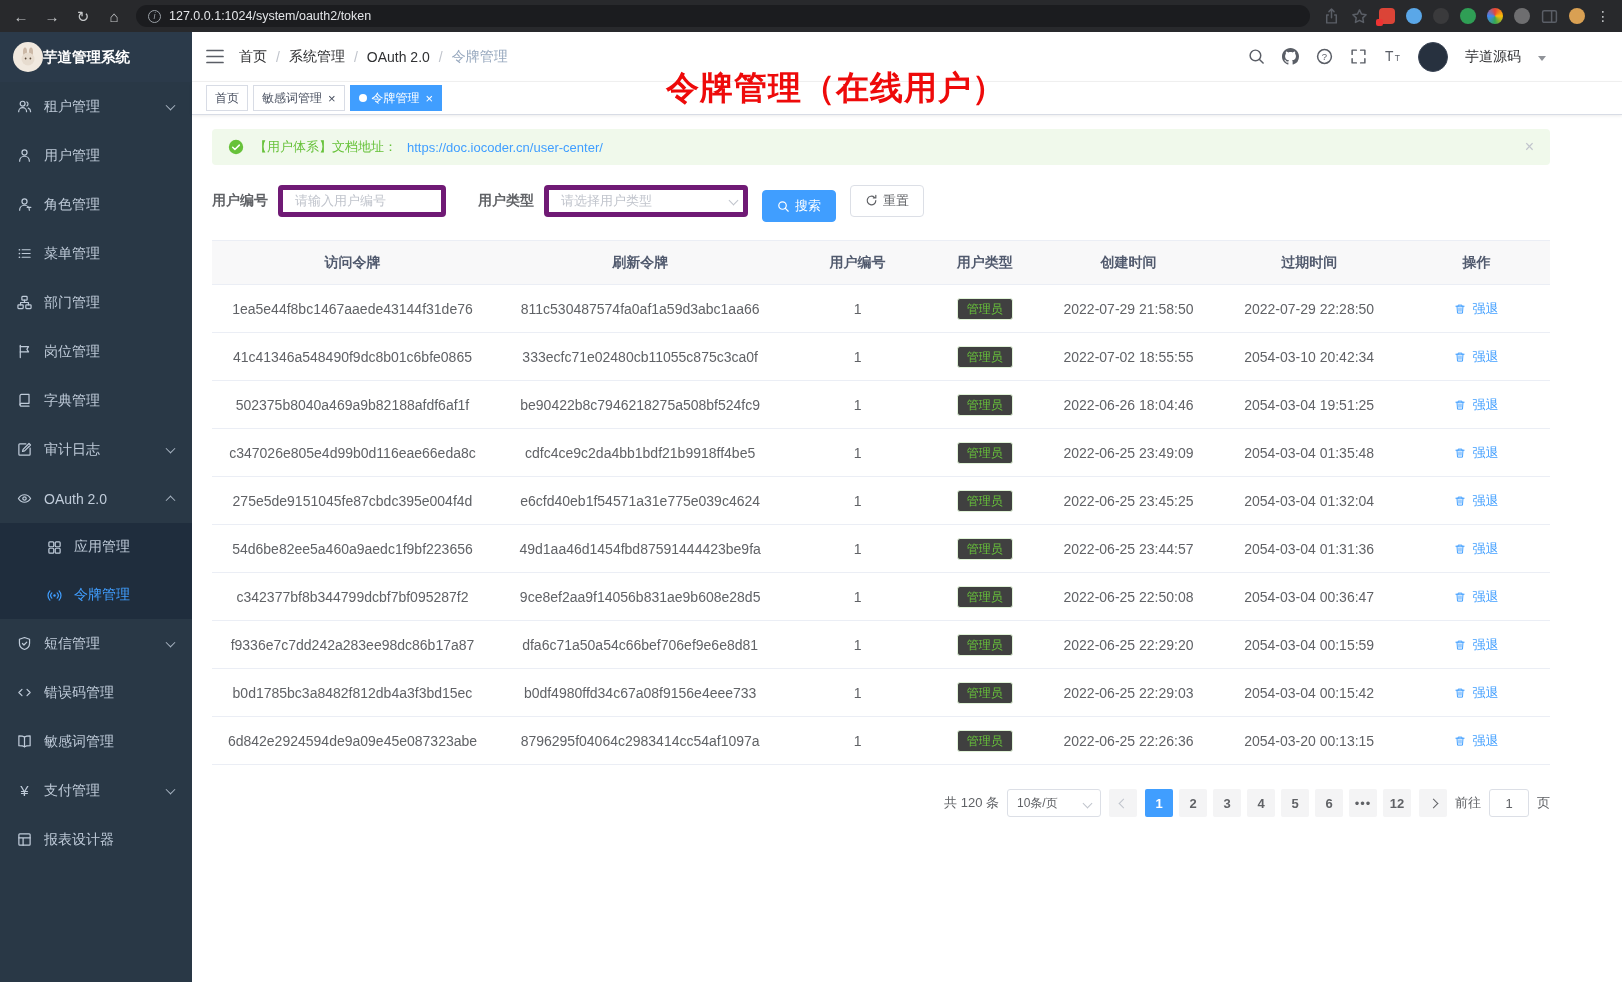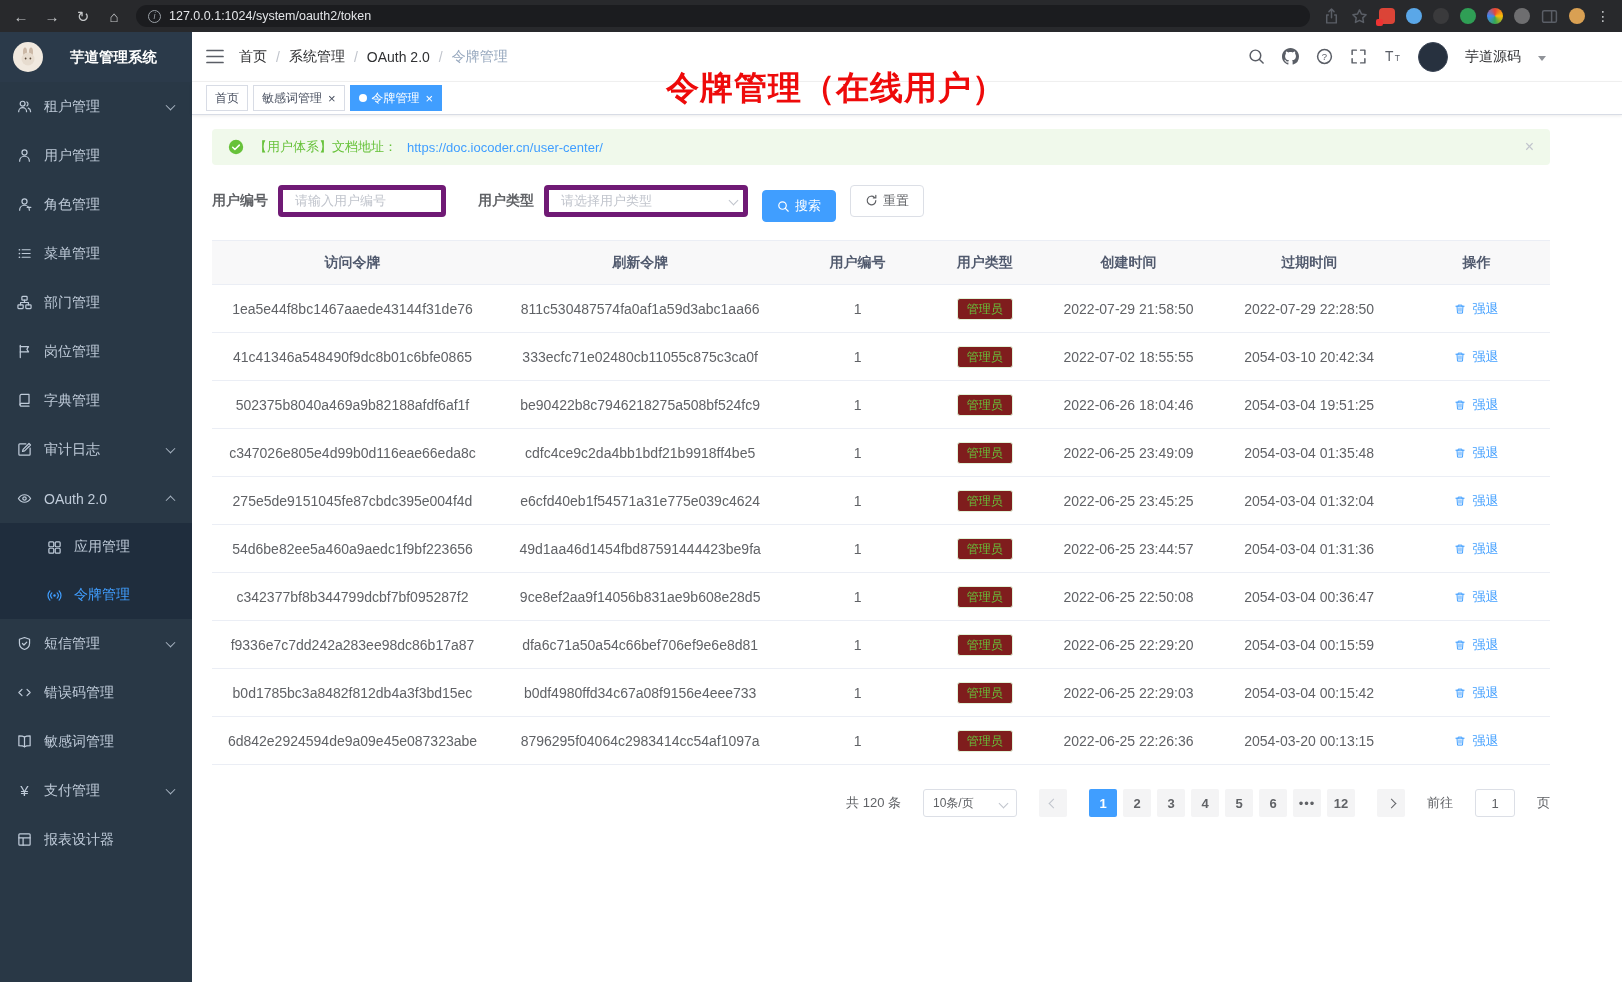--- a/index.html
+++ b/index.html
@@ -16,21 +16,21 @@
   .b-right{display:flex;align-items:center;gap:11px;flex-shrink:0;}
   .b-right svg{width:16px;height:16px;stroke:#c6c8ca;fill:none;stroke-width:1.3;stroke-linecap:round;stroke-linejoin:round;}
   .ext{width:16px;height:16px;border-radius:50%;position:relative;}
   .ext.sq{border-radius:4px;}
   .ext .badge{position:absolute;left:-3px;bottom:-2px;width:7px;height:7px;background:#e33;border-radius:2px;}
   .kebab{color:#c6c8ca;font-size:14px;line-height:1;}
 
   
   .shell{display:flex;height:950px;}
   .sidebar{width:192px;background:#293846;flex-shrink:0;overflow:hidden;}
-  .logo-row{height:50px;display:flex;align-items:center;gap:27px;padding:0 13px;background:#2b3a4a;}
+  .logo-row{height:50px;display:flex;align-items:center;gap:0;padding:0 13px;background:#2b3a4a;}
   .logo-avatar{width:30px;height:30px;border-radius:50%;background:#f1e9df;flex-shrink:0;display:flex;align-items:center;justify-content:center;overflow:hidden;}
   .logo-avatar svg{width:22px;height:22px;}
   .logo-title{color:#fff;font-size:14.5px;font-weight:bold;white-space:nowrap;}
   .menu-item{height:49px;display:flex;align-items:center;padding:0 16px;color:#bfcbd9;font-size:14px;cursor:pointer;position:relative;white-space:nowrap;}
   .menu-item.sub{background:#1f2d3d;padding-left:46px;height:48px;}
   .menu-item.active{color:#409eff;}
   .mi-icon{width:17px;margin-right:11px;display:flex;align-items:center;justify-content:center;flex-shrink:0;font-size:15px;line-height:1;}
   .mi-icon svg{width:15px;height:15px;stroke:currentColor;fill:none;stroke-width:1.3;stroke-linecap:round;stroke-linejoin:round;}
   .chev{position:absolute;right:18px;top:50%;width:7px;height:7px;border-right:1.5px solid currentColor;border-bottom:1.5px solid currentColor;opacity:.85;}
   .chev.down{transform:translateY(-70%) rotate(45deg);}
@@ -78,26 +78,26 @@
   .f-select .f-input{width:100%;padding-right:28px;}
   .sel-arrow{position:absolute;right:11px;top:12px;width:7px;height:7px;border-right:1.3px solid #c0c4cc;border-bottom:1.3px solid #c0c4cc;transform:rotate(45deg);pointer-events:none;}
   .btn{height:32px;border-radius:4px;font-size:13px;display:inline-flex;align-items:center;gap:5px;padding:0 14px;cursor:pointer;border:1px solid #dcdfe6;background:#fff;color:#606266;margin-left:4px;}
   .btn svg{width:13px;height:13px;fill:none;stroke-width:1.5;stroke-linecap:round;stroke-linejoin:round;}
   .btn-primary{background:#409eff;border-color:#409eff;color:#fff;margin-top:11px;}
 
   
   table{width:100%;border-collapse:collapse;margin-top:18px;table-layout:fixed;}
   thead th{background:#f8f8f9;height:44px;font-size:14px;color:#515a6e;font-weight:bold;text-align:center;border-top:1px solid #ebeef5;border-bottom:1px solid #ebeef5;}
   tbody td{height:48px;text-align:center;font-size:14px;color:#606266;border-bottom:1px solid #ebeef5;overflow:hidden;white-space:nowrap;}
-  .tag-success{display:inline-block;background:#7f1d1d;border:1px solid #e1f3d8;color:#67c23a;font-size:12px;padding:2px 9px;border-radius:3px;line-height:16px;}
+  .tag-success{display:inline-block;background:#404040;border:1px solid #e1f3d8;color:#67c23a;font-size:12px;padding:2px 9px;border-radius:3px;line-height:16px;}
   .link-danger{color:#409eff;font-size:13px;display:inline-flex;align-items:center;gap:6px;cursor:pointer;}
   .link-danger svg{width:12px;height:12px;stroke:#409eff;fill:none;stroke-width:1.3;stroke-linecap:round;stroke-linejoin:round;}
 
   
-  .pager{display:flex;align-items:center;justify-content:flex-end;margin-top:24px;gap:22px;font-size:13px;color:#606266;}
+  .pager{display:flex;align-items:center;justify-content:flex-end;margin-top:24px;gap:8px;font-size:13px;color:#606266;}
   .page-size{position:relative;width:94px;height:28px;border:1px solid #dcdfe6;border-radius:3px;display:flex;align-items:center;padding:0 22px 0 9px;font-size:12px;color:#606266;cursor:pointer;background:#fff;}
   .page-size .sel-arrow{top:10px;right:9px;}
   .pager-pages{display:inline-flex;gap:6px;}
   .page-btn{min-width:28px;height:28px;background:#f4f4f5;border:none;border-radius:2px;font-size:13px;color:#606266;cursor:pointer;font-weight:bold;font-family:inherit;}
   .page-btn.active{background:#409eff;color:#fff;}
   .page-btn.more{letter-spacing:1px;font-weight:normal;}
   .nav-btn{width:28px;height:28px;background:#f4f4f5;border:none;border-radius:2px;display:inline-flex;align-items:center;justify-content:center;cursor:pointer;}
   .chev-l,.chev-r{width:7px;height:7px;border-right:1.6px solid #606266;border-bottom:1.6px solid #606266;display:inline-block;}
   .chev-l{transform:rotate(135deg);border-color:#c0c4cc;}
   .chev-r{transform:rotate(-45deg);}

